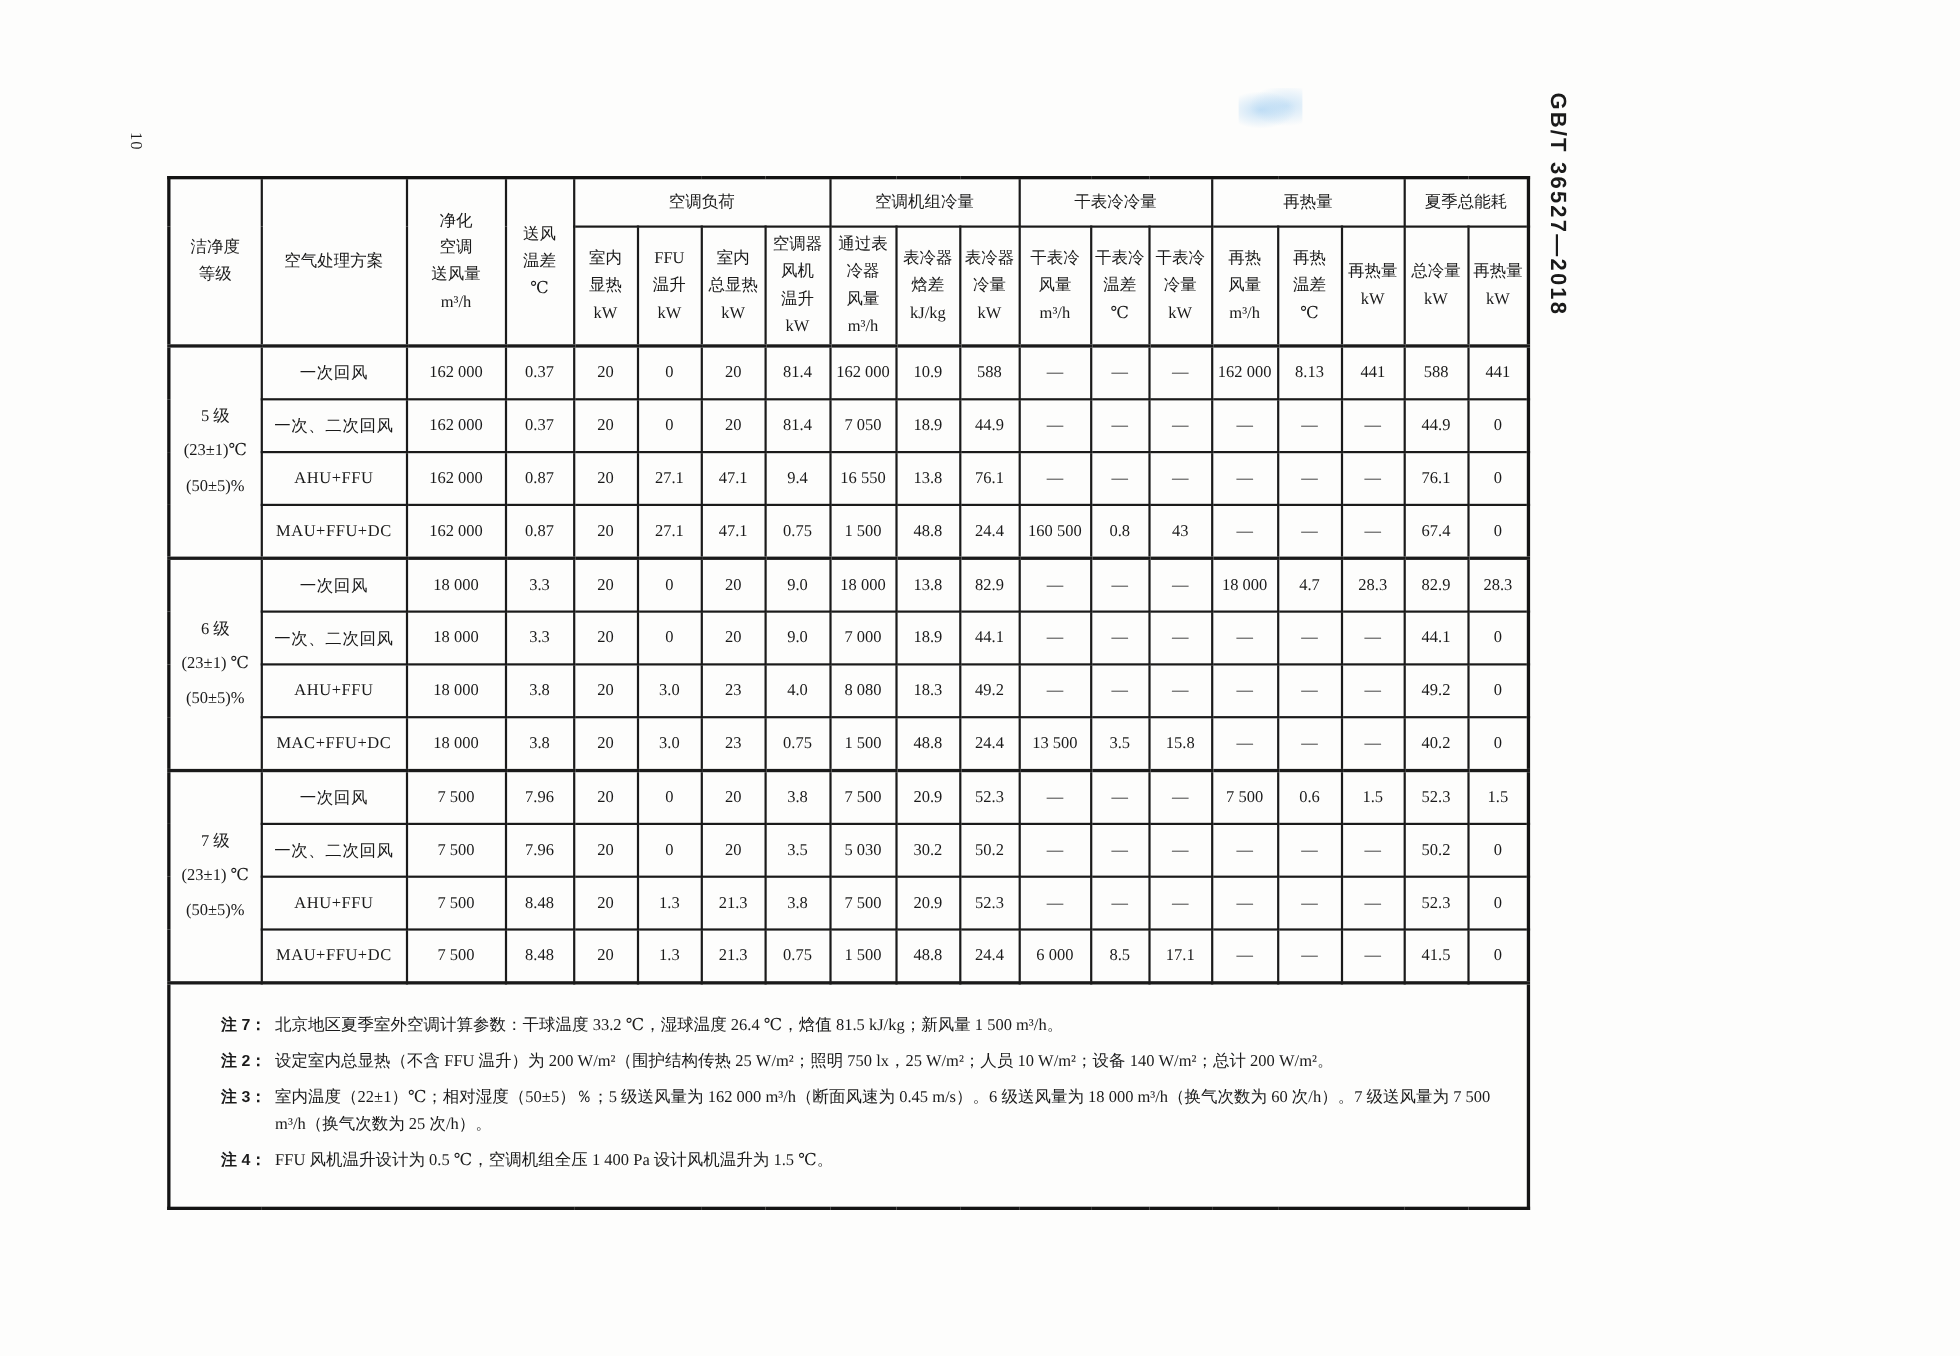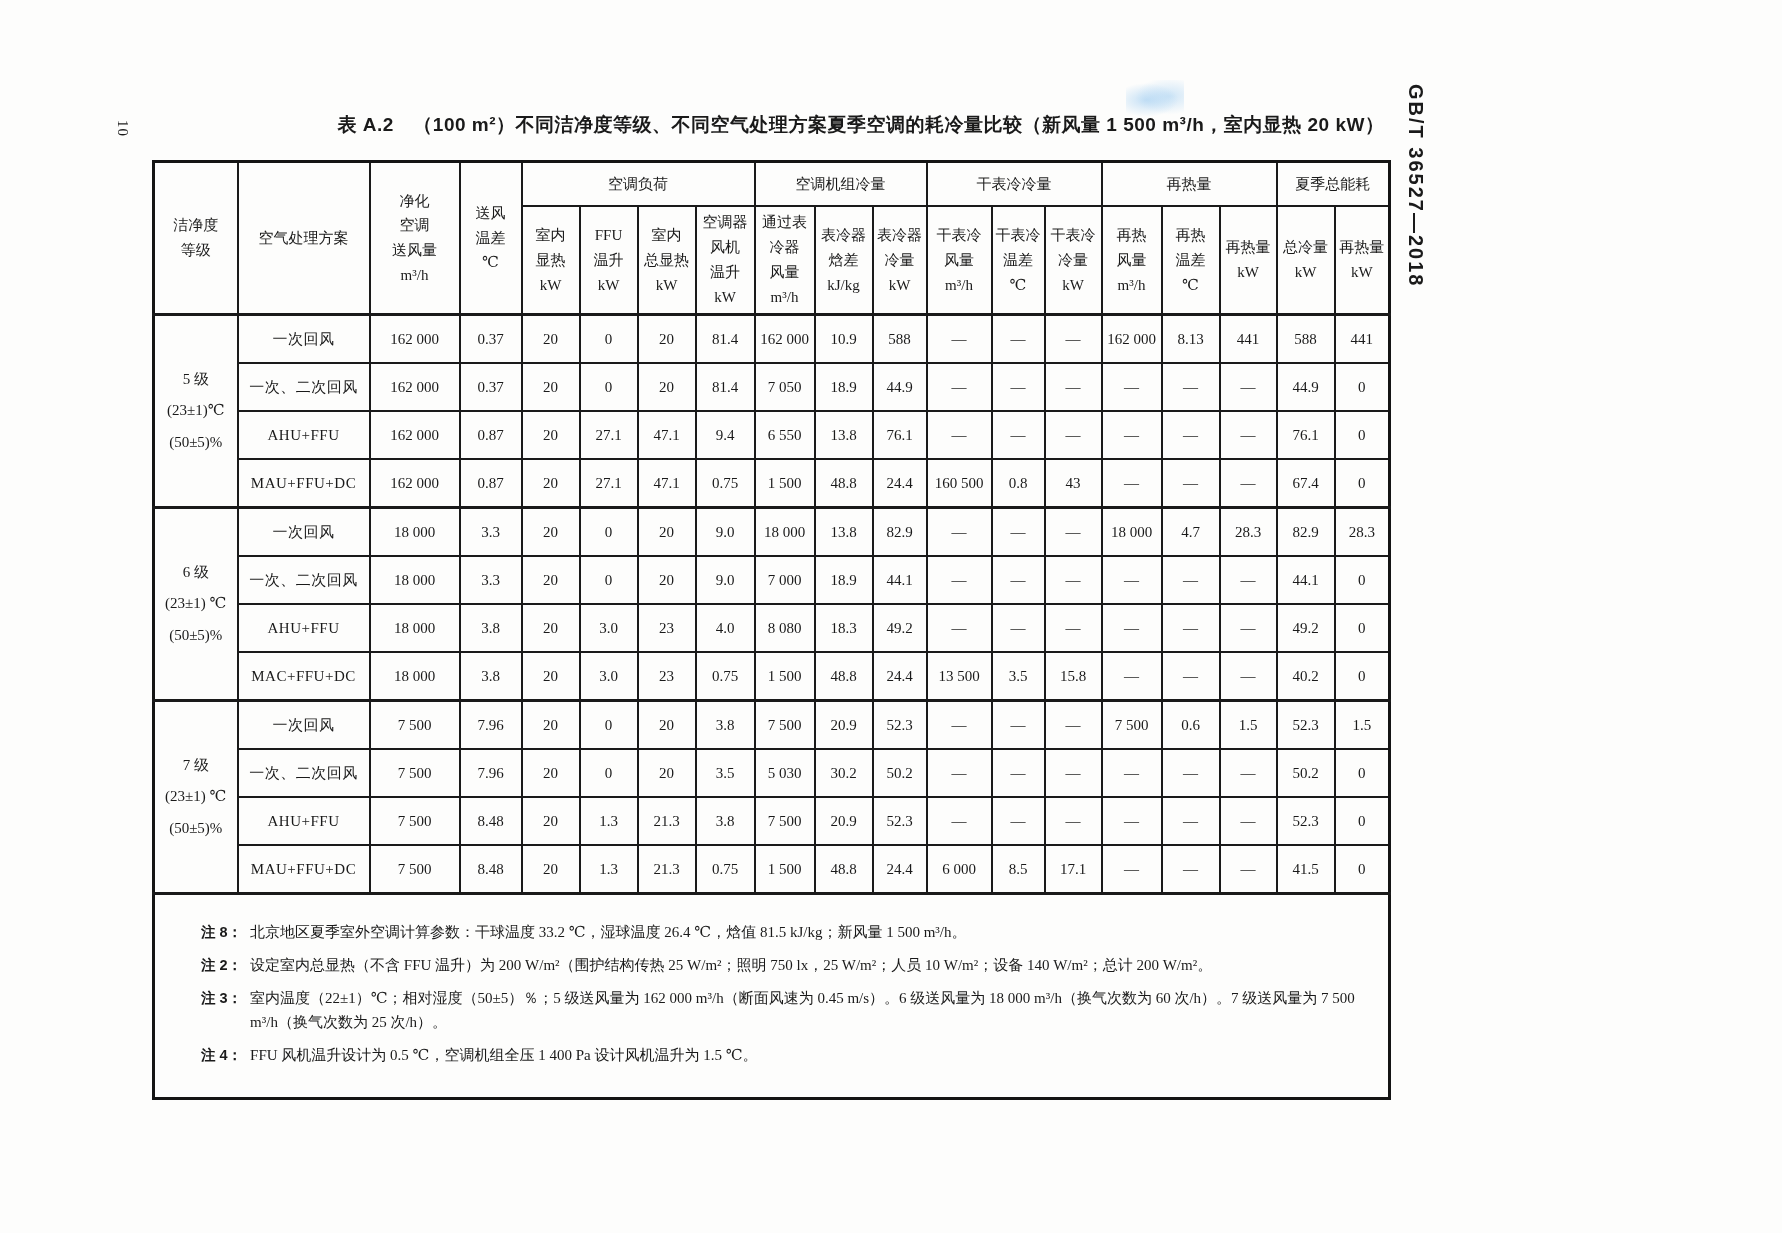--- a/index.html
+++ b/index.html
@@ -38,21 +38,20 @@
 <body>
 
 <div class="page">
 
   <div class="scan-artifact"></div>
 
   <div class="page-number">10</div>
 
   <div class="standard-code">GB/T 36527—2018</div>
 
-  <div class="title">表 A.2　（100 m²）不同洁净度等级、不同空气处理方案夏季空调的耗冷量比较（新风量 1 500 m³/h，室内显热 20 kW）</div>
 
   <table class="doc-table">
     <colgroup>
       <col style="width:84px">
         <col style="width:132px">
         <col style="width:90px">
         <col style="width:62px">
       <col style="width:58px">
         <col style="width:58px">
         <col style="width:58px">
@@ -179,21 +178,21 @@
           <td class="value-cell">0</td>
         </tr>
         <tr>
           <td class="scheme-cell">AHU+FFU</td>
           <td class="value-cell">162 000</td>
           <td class="value-cell">0.87</td>
           <td class="value-cell">20</td>
           <td class="value-cell">27.1</td>
           <td class="value-cell">47.1</td>
           <td class="value-cell">9.4</td>
-          <td class="value-cell">6 550</td>
+          <td class="value-cell">16 550</td>
           <td class="value-cell">13.8</td>
           <td class="value-cell">76.1</td>
           <td class="value-cell">—</td>
           <td class="value-cell">—</td>
           <td class="value-cell">—</td>
           <td class="value-cell">—</td>
           <td class="value-cell">—</td>
           <td class="value-cell">—</td>
           <td class="value-cell">76.1</td>
           <td class="value-cell">0</td>
@@ -383,21 +382,21 @@
           <td class="value-cell">—</td>
           <td class="value-cell">41.5</td>
           <td class="value-cell">0</td>
         </tr>
       </tbody>
     <tfoot>
       <tr>
         <td class="notes-cell" colspan="19">
           <div>
               <div class="note">
-                <span class="note-label">注 8：</span>
+                <span class="note-label">注 7：</span>
                 <span class="note-text">北京地区夏季室外空调计算参数：干球温度 33.2 ℃，湿球温度 26.4 ℃，焓值 81.5 kJ/kg；新风量 1 500 m³/h。</span>
               </div>
               <div class="note">
                 <span class="note-label">注 2：</span>
                 <span class="note-text">设定室内总显热（不含 FFU 温升）为 200 W/m²（围护结构传热 25 W/m²；照明 750 lx，25 W/m²；人员 10 W/m²；设备 140 W/m²；总计 200 W/m²。</span>
               </div>
               <div class="note">
                 <span class="note-label">注 3：</span>
                 <span class="note-text">室内温度（22±1）℃；相对湿度（50±5）％；5 级送风量为 162 000 m³/h（断面风速为 0.45 m/s）。6 级送风量为 18 000 m³/h（换气次数为 60 次/h）。7 级送风量为 7 500 m³/h（换气次数为 25 次/h）。</span>
               </div>

